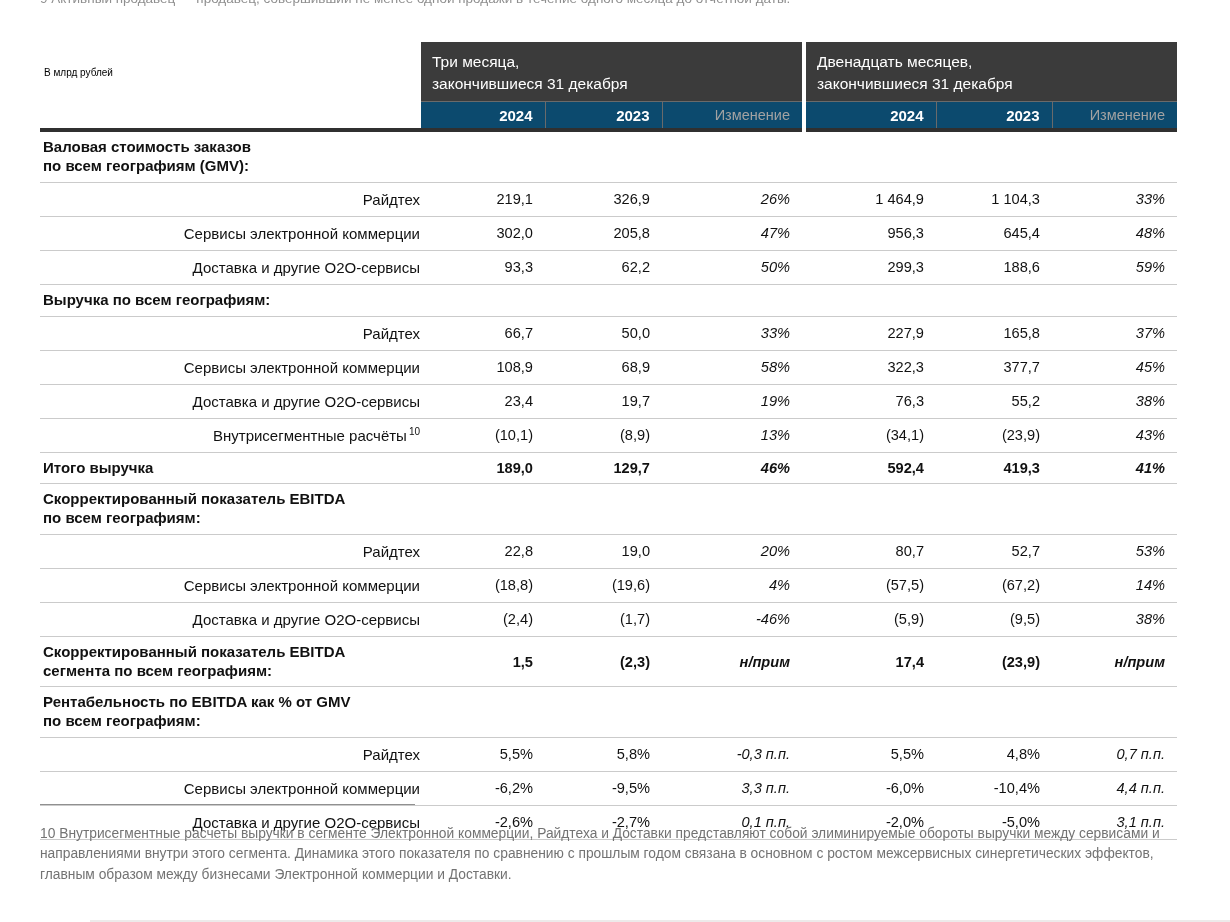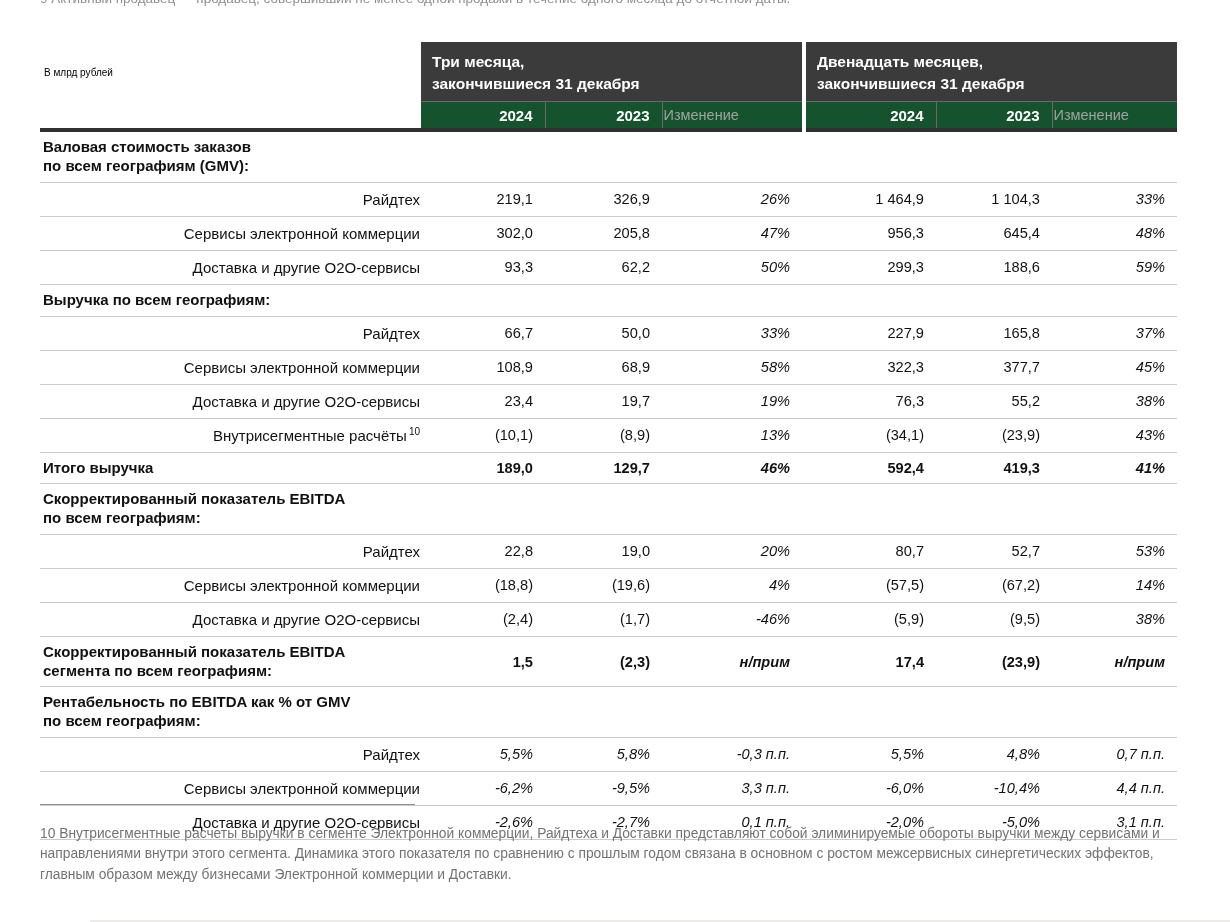--- a/index.html
+++ b/index.html
@@ -6,41 +6,41 @@
   body { font-family:"Liberation Sans", sans-serif; }
   .page { position:relative; width:1230px; height:922px; background:#fff; overflow:hidden; }
 
   
   .clip-note { position:absolute; top:0; left:40px; right:0; height:10px; overflow:hidden; }
   .clip-note span { display:block; margin-top:-9px; font-size:13.5px; color:#8f8f8f; white-space:nowrap; }
 
   table.fin { border-collapse:collapse; table-layout:fixed; width:1137px; margin:42px 0 0 40px; }
 
   
-  .g-title { background:#3b3b3b; color:#fff; font-weight:700; font-size:15.5px; line-height:1.4;
+  .g-title { background:#3b3b3b; color:#fff; font-weight:400; font-size:15.5px; line-height:1.4;
              white-space:pre-line; padding:9px 6px 7px 11px; vertical-align:top; height:42px; }
-  .h-years td { height:24px; background:#14532d; }
+  .h-years td { height:24px; background:#0c4a6e; }
   .year  { color:#fff; font-weight:700; font-size:15px; text-align:right; padding-right:12px; border-top:1px solid #6a6a6a; }
-  .chg-h { color:#a2a2a2; font-weight:400; font-size:14.5px; padding-right:12px; border-top:1px solid #6a6a6a; }
+  .chg-h { color:#a2a2a2; font-weight:400; font-size:14.5px; text-align:right; padding-right:12px; border-top:1px solid #6a6a6a; }
   .sep { border-left:1px solid #6a6a6a; }
   .hb  { border-bottom:4px solid #303030; }
   .unit-cell { background:#fff; color:#000000; font-size:10px; vertical-align:middle; padding:0 0 26px 4px; }
   .gapcol { background:#fff; }
 
   
   tbody td { border-bottom:1px solid #cbcbcb; font-size:15px; color:#111; vertical-align:middle; }
   tbody td.gapcell { border-bottom:1px solid #cbcbcb; }
   .val { text-align:right; padding-right:12px; font-size:14.6px; white-space:nowrap; }
   .chg { font-style:italic; }
   .r-item td { height:31px; }
   .r-item .lbl { padding-left:18px;text-align:right; }
   .r-section .lbl { font-weight:700; white-space:pre-line; line-height:1.25; padding:6px 0 6px 3px; }
   .r-total td { font-weight:700; }
   .r-total .lbl { white-space:pre-line; line-height:1.25; padding:6px 0 6px 3px;margin-top:48px; }
-  .italic-vals .val { font-style:italic; }
+  .italic-vals .val { }
   sup { font-size:10px; margin-left:2px; }
 
   
   .footnote-rule { position:absolute; left:40px; top:804px; width:375px; height:0; border-top:1px solid #909090; }
   .footnote { position:absolute; left:40px; top:824px; width:1152px; font-size:13.8px; color:#737373; line-height:1.48; }
   .bottom-rule { position:absolute; left:90px; right:0; bottom:0; height:0; border-top:2px solid #edeaea; }
 </style>
 </head>
 <body>
 

